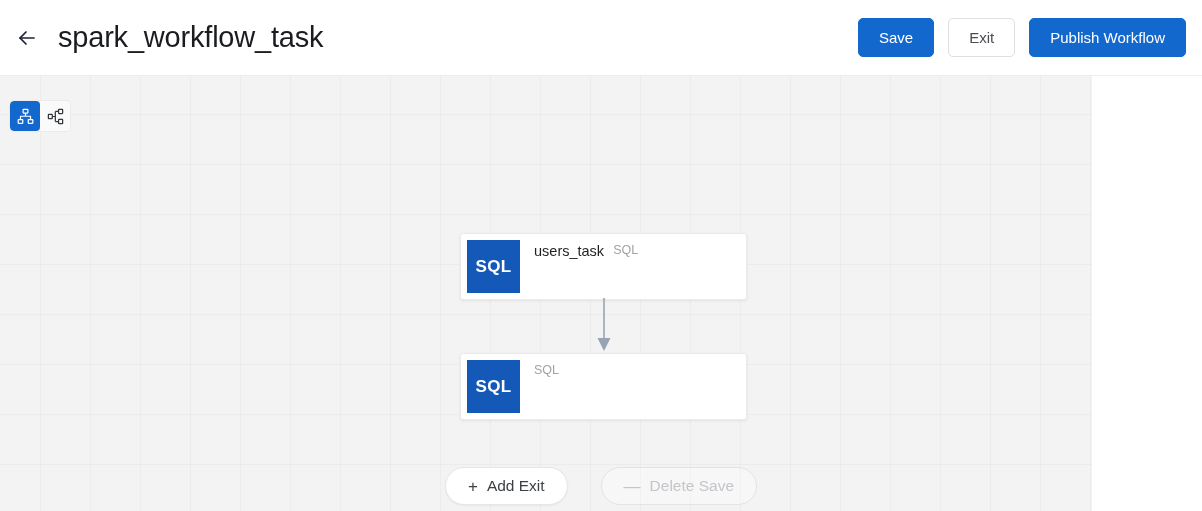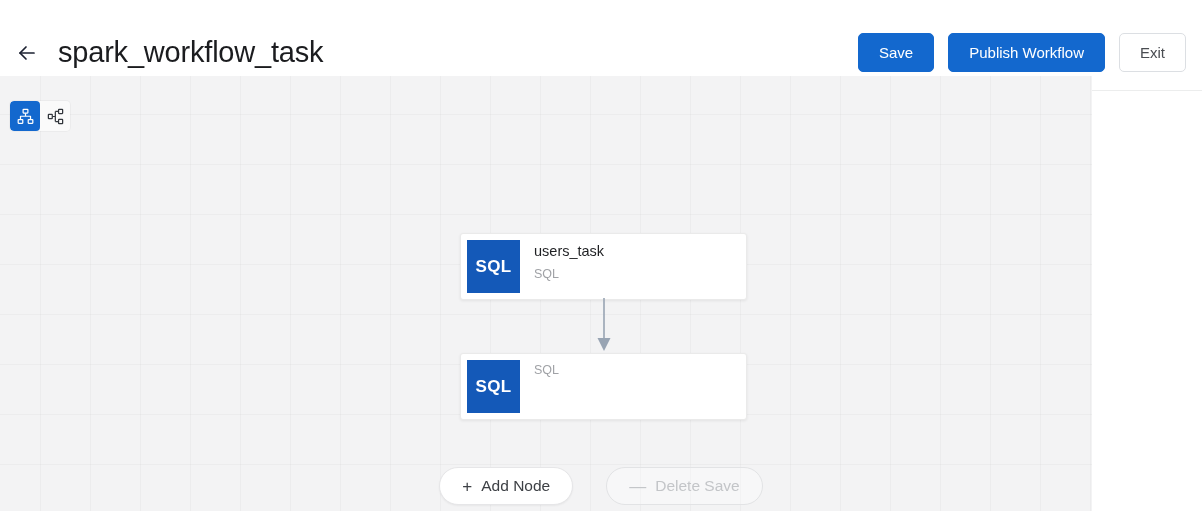--- a/index.html
+++ b/index.html
@@ -6,21 +6,21 @@
   html, body {
     width: 1202px; height: 511px;
     font-family: "Liberation Sans", sans-serif;
     background: #ffffff;
     overflow: hidden;
   }
   #app { position: relative; width: 1202px; height: 511px; }
 
   
   .header {
-    position: absolute; top: 15px; left: 0;
+    position: absolute; top: 0; left: 0;
     width: 1202px; height: 76px;
     background: #ffffff;
     border-bottom: 1px solid #eceded;
     display: flex; align-items: center;
   }
   .back-btn {
     width: 34px; height: 34px; margin-left: 10px;
     display: flex; align-items: center; justify-content: center;
     cursor: pointer; background: transparent; border: none;
   }
@@ -99,21 +99,21 @@
   .node-badge {
     width: 53px; min-width: 53px;
     margin: 6px 0 6px 6px;
     background: #1459b8;
     color: #ffffff;
     display: flex; align-items: center; justify-content: center;
     font-size: 17px; font-weight: 700; letter-spacing: 0.3px;
   }
   .node-text {
     flex: 1; padding: 10px 0 0 14px;
-    display: flex; flex-direction: column; gap: 9px;
+    display: flex; flex-direction: row; gap: 9px;
   }
   .node-title { font-size: 14.5px; color: #1f2023; line-height: 1; }
   .node-subtitle { font-size: 12.5px; color: #a0a2a6; line-height: 1; }
 
   .connector { position: absolute; }
 
   
   .bottom-actions {
     position: absolute; left: 0; bottom: 6px;
     width: 1202px;
@@ -154,22 +154,22 @@
           <line x1="19" y1="12" x2="5" y2="12"></line>
           <polyline points="11,6 5,12 11,18"></polyline>
         </svg>
       </span>
     </button>
 
     <div class="page-title">spark_workflow_task</div>
 
     <div class="header-actions">
       <button class="btn btn-primary">Save</button>
+      <button class="btn btn-ghost">Exit</button>
       <button class="btn btn-primary">Publish Workflow</button>
-      <button class="btn btn-ghost">Exit</button>
     </div>
   </div>
 
   <div class="canvas">
 
     <div class="layout-toolbar">
       <button class="layout-btn active">
         <span>
           <svg width="17" height="17" viewBox="0 0 20 20" fill="none" stroke="#ffffff" stroke-width="1.45" stroke-linejoin="round">
             <rect x="7.2" y="1.6" width="5.6" height="4.4" rx="0.6"></rect>
@@ -210,21 +210,21 @@
         <div class="node-badge">SQL</div>
         <div class="node-text">
           <div class="node-subtitle">SQL</div>
         </div>
       </div>
     </div>
 
     <div class="bottom-actions">
       <button class="pill pill-enabled">
         <span class="pill-glyph">+</span>
-        <span>Add Node</span>
+        <span>Add Exit</span>
       </button>
       <button class="pill pill-disabled" disabled="">
         <span class="pill-glyph">—</span>
         <span>Delete Save</span>
       </button>
     </div>
 
   </div>
 </div>
 

